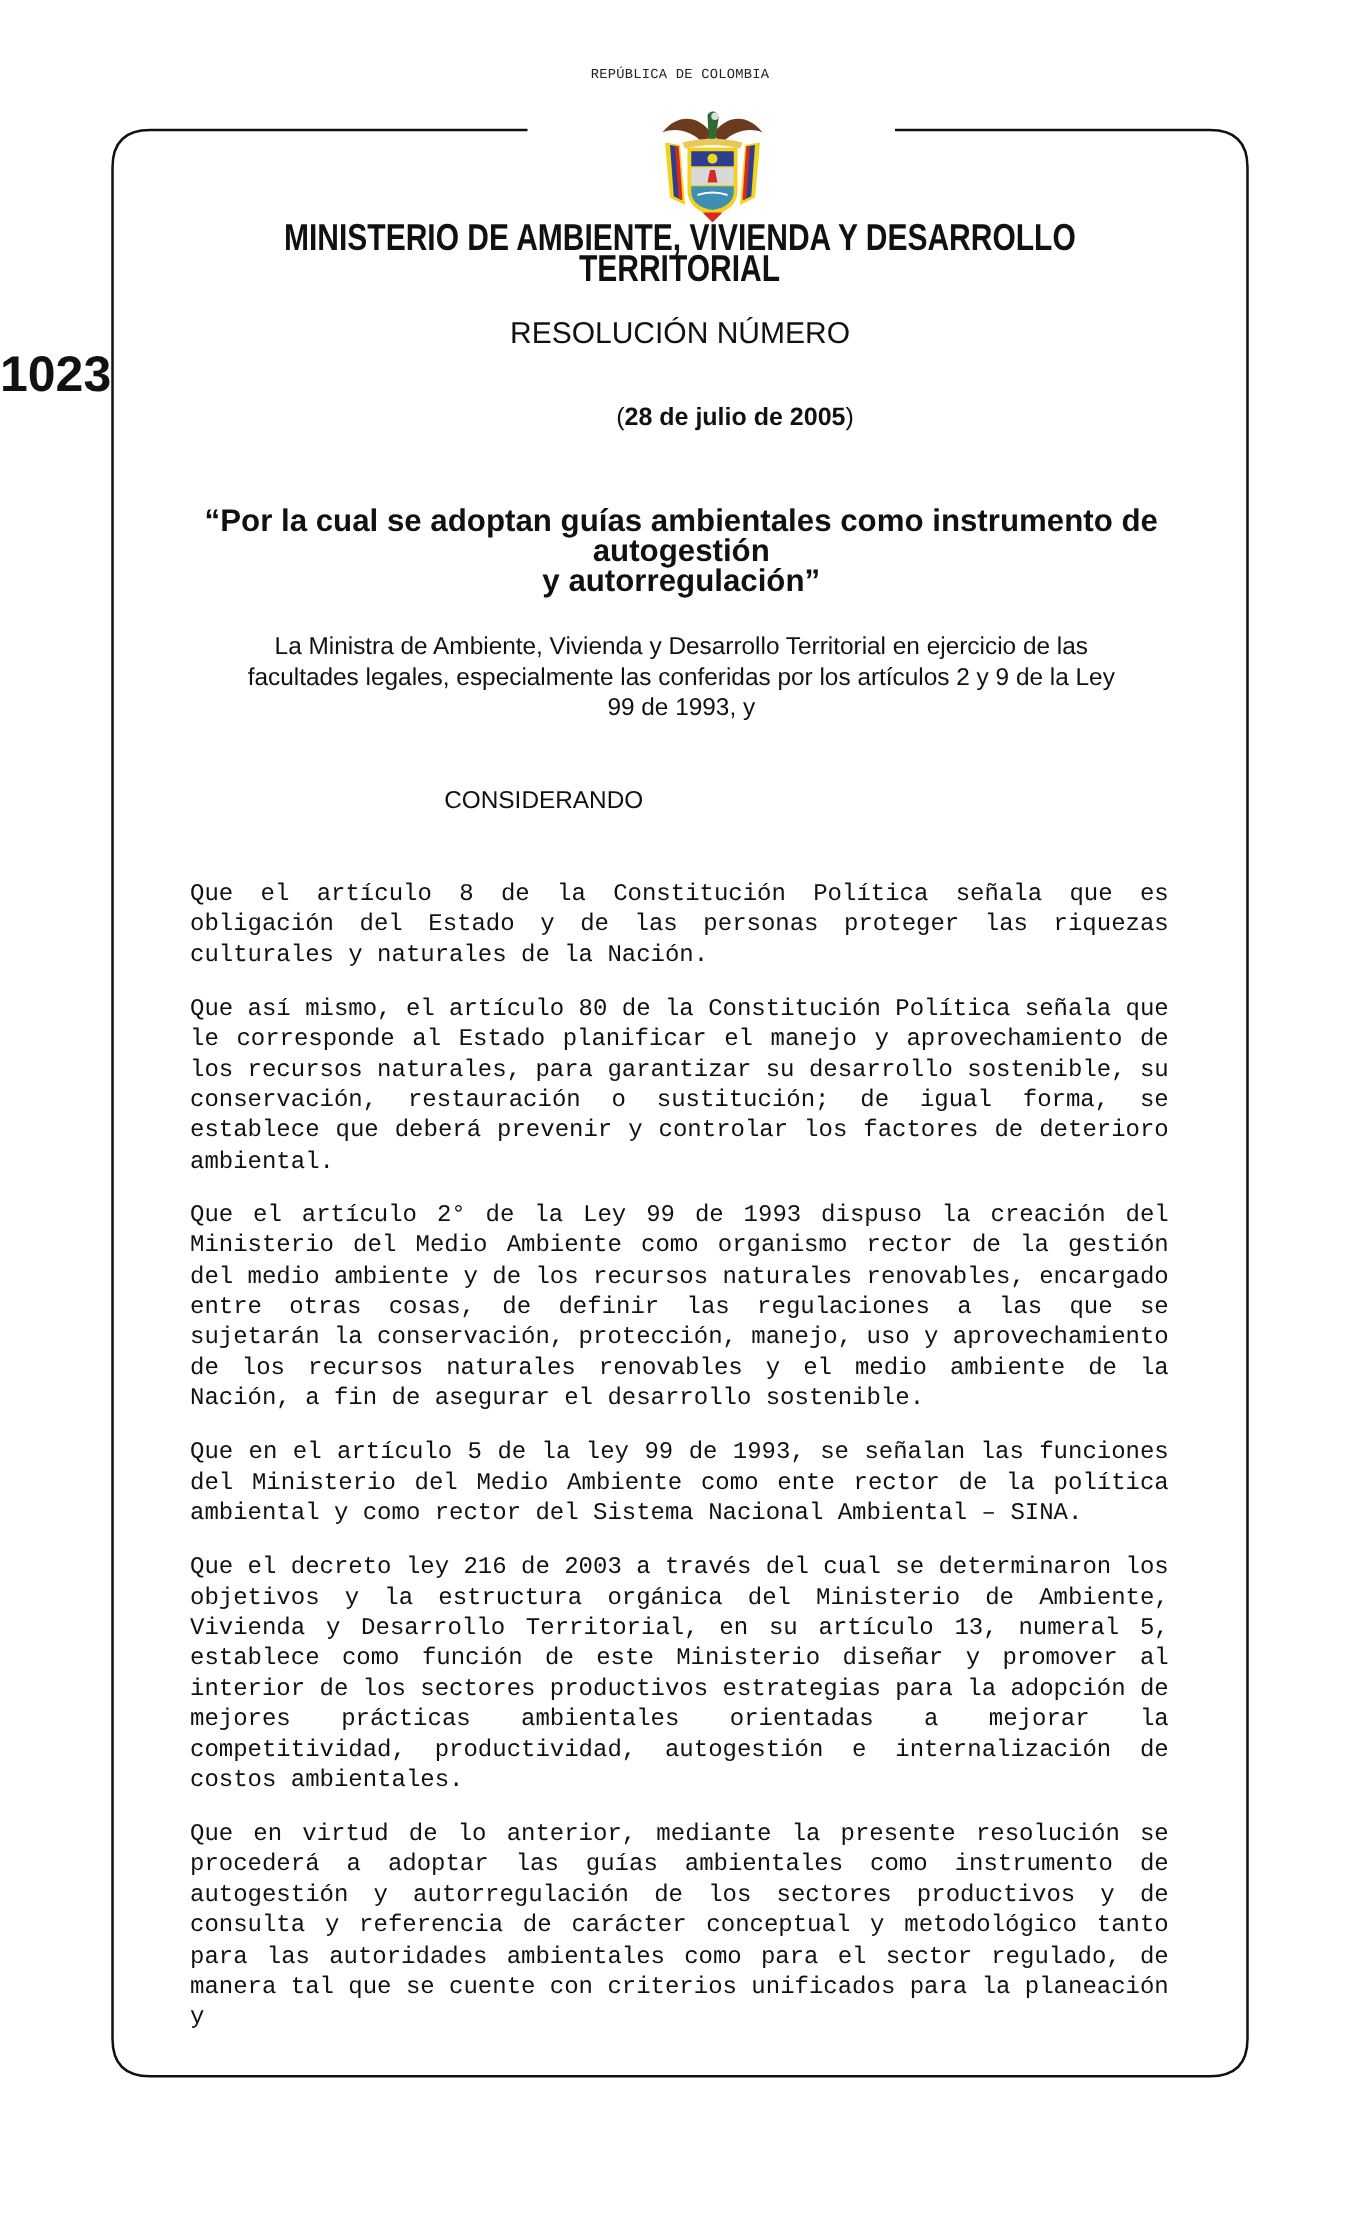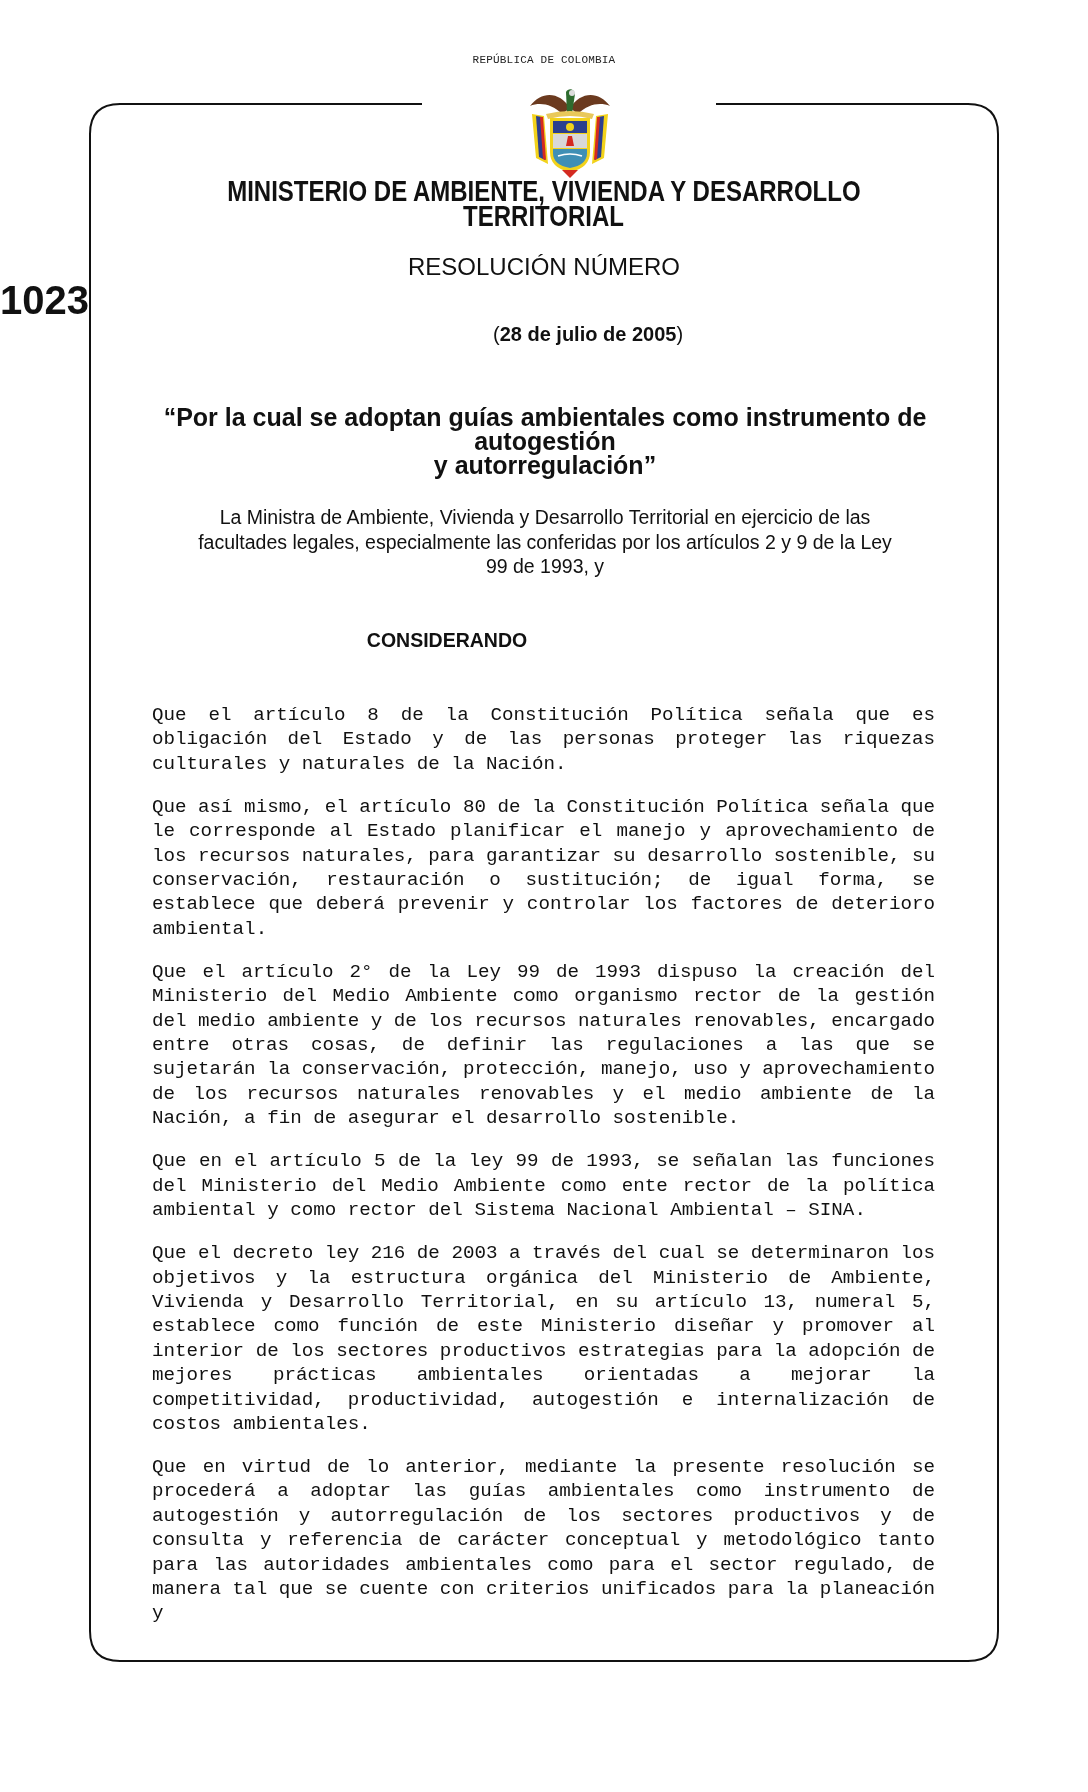--- a/index.html
+++ b/index.html
@@ -12,21 +12,21 @@
   .emblem { left: 522px; top: 86px; width: 96px; height: 92px; }
   .ministry { left: 0; width: 1088px; text-align: center; font-weight: bold;
               font-size: 30px; line-height: 25px; color: #111; }
   .ministry span { display: inline-block; transform: scaleX(0.80); transform-origin: center; white-space: nowrap; }
   .res-label { left: 0; width: 1088px; top: 253px; text-align: center; font-size: 24px; line-height: 28px; }
   .res-number { left: 0; width: 1088px; top: 278px; font-size: 40px; font-weight: bold; line-height: 44px; }
   .res-date { left: 0; width: 1088px; top: 321px; text-align: center; font-size: 20px; line-height: 26px; padding-left: 44px; }
   .res-date b { font-weight: bold; }
   .title { left: 150px; width: 790px; top: 405px; text-align: center; font-weight: bold; font-size: 25px; line-height: 24px; }
   .preamble { left: 150px; width: 790px; top: 505px; text-align: center; font-size: 19.5px; line-height: 24.5px; }
-  .considerando { left: 0; width: 870px; top: 628px; text-align: center; font-weight: bold; font-size: 19.5px; line-height: 24px; margin-left: 12px; }
+  .considerando { left: 0; width: 870px; top: 628px; text-align: center; font-weight: normal; font-size: 19.5px; line-height: 24px; }
   .body-text { left: 152px; width: 783px; top: 703px; font-size: 19.2px; line-height: 24.4px; font-family: Liberation Mono, monospace; }
   .body-text p { margin: 0 0 18.6px 0; text-align: justify; text-align-last: left; }
 </style>
 </head>
 <body>
 
 <svg class="abs frame-svg" width="1088" height="1792">
   <path d="M422 104 L120 104 Q90 104 90 134 L90 1631 Q90 1661 120 1661 L968 1661 Q998 1661 998 1631 L998 134 Q998 104 968 104 L716 104" fill="none" stroke="#111" stroke-width="2"></path>
 </svg>
 

